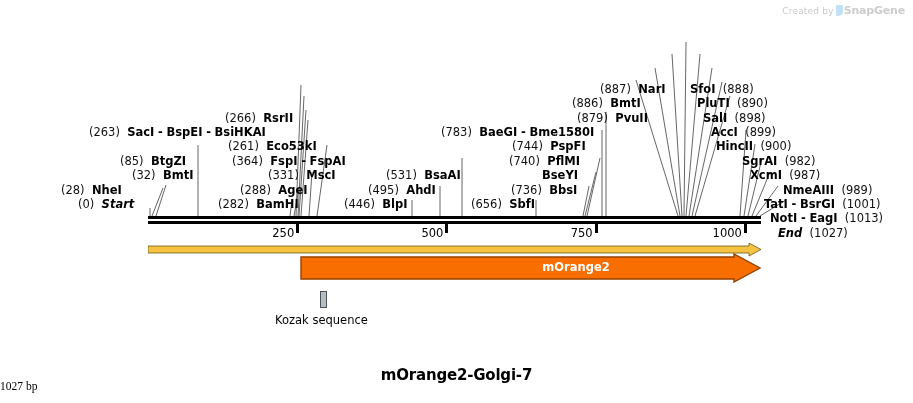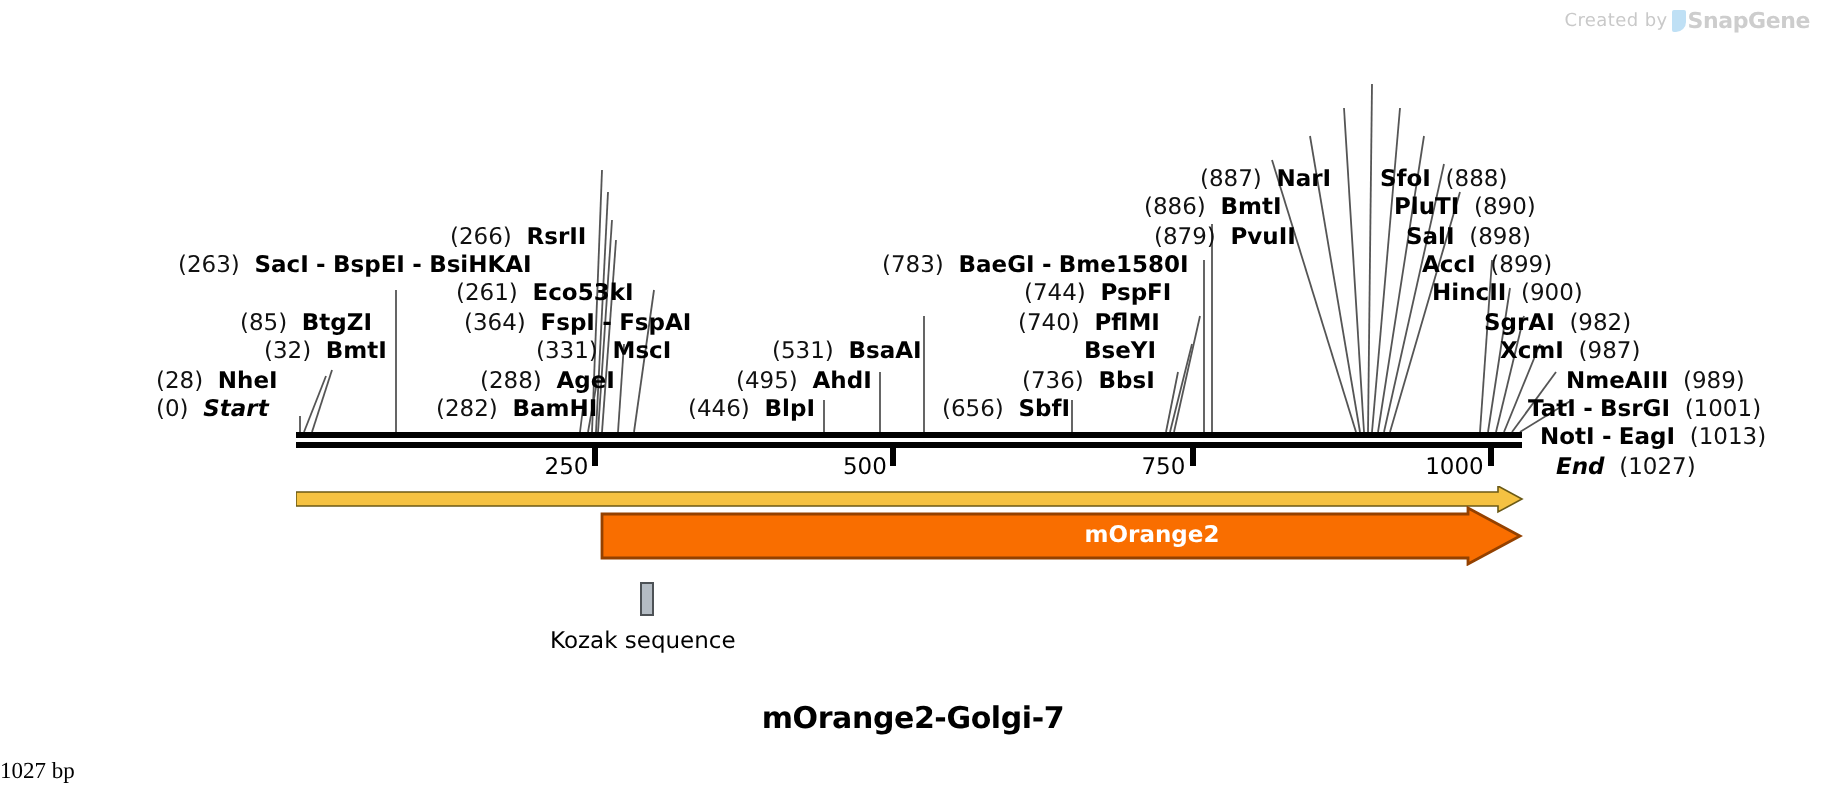--- a/index.html
+++ b/index.html
@@ -88,21 +88,21 @@
   }
   .kozak-label{
     position:absolute;left:275px;top:313px;
     font-size:11.5px;color:#000;
     font-family:"DejaVu Sans","Liberation Sans",sans-serif;
     white-space:nowrap;
   }
 
   
   .title{
-    position:absolute;left:0;top:350px;width:913px;
+    position:absolute;left:0;top:366px;width:913px;
     text-align:center;
     font-size:15px;font-weight:bold;color:#000;
     font-family:"DejaVu Sans","Liberation Sans",sans-serif;
     letter-spacing:-.2px;
   }
   .subtitle{
     position:absolute;left:0;top:380px;width:913px;
     text-align:left;
     font-size:11.5px;color:#000;
     font-family:Liberation Serif, serif;
@@ -159,21 +159,21 @@
       <line x1="744" y1="216" x2="755" y2="144"></line>
       <line x1="748" y1="216" x2="762" y2="158"></line>
       <line x1="752" y1="216" x2="770" y2="172"></line>
       <line x1="756" y1="216" x2="778" y2="186"></line>
       <line x1="760" y1="216" x2="786" y2="200"></line>
     </g>
   </svg>
 
   <div id="labels">
       <div class="lbl" style="left: 78px; top: 198px;"><span class="pos">(0)</span>&nbsp; <span class="enz ital">Start</span></div>
-      <div class="lbl" style="left: 78px; top: 183.6px;"><span class="pos">(28)</span>&nbsp; <span class="enz">NheI</span></div>
+      <div class="lbl" style="left: 61px; top: 183.6px;"><span class="pos">(28)</span>&nbsp; <span class="enz">NheI</span></div>
       <div class="lbl" style="left: 84px; top: 169.2px; margin-left: 48px;"><span class="pos">(32)</span>&nbsp; <span class="enz">BmtI</span></div>
       <div class="lbl" style="left: 120px; top: 154.8px;"><span class="pos">(85)</span>&nbsp; <span class="enz">BtgZI</span></div>
       <div class="lbl" style="left: 218px; top: 198px;"><span class="pos">(282)</span>&nbsp; <span class="enz">BamHI</span></div>
       <div class="lbl" style="left: 240px; top: 183.6px;"><span class="pos">(288)</span>&nbsp; <span class="enz">AgeI</span></div>
       <div class="lbl" style="left: 268px; top: 169.2px;"><span class="pos">(331)</span>&nbsp; <span class="enz">MscI</span></div>
       <div class="lbl" style="left: 232px; top: 154.8px;"><span class="pos">(364)</span>&nbsp; <span class="enz">FspI</span> <span class="dash">-</span> <span class="enz">FspAI</span></div>
       <div class="lbl" style="left: 228px; top: 140.4px;"><span class="pos">(261)</span>&nbsp; <span class="enz">Eco53kI</span></div>
       <div class="lbl" style="left: 89px; top: 126px;"><span class="pos">(263)</span>&nbsp; <span class="enz">SacI</span> <span class="dash">-</span> <span class="enz">BspEI</span> <span class="dash">-</span> <span class="enz">BsiHKAI</span></div>
       <div class="lbl" style="left: 225px; top: 111.6px;"><span class="pos">(266)</span>&nbsp; <span class="enz">RsrII</span></div>
       <div class="lbl" style="left: 344px; top: 198px;"><span class="pos">(446)</span>&nbsp; <span class="enz">BlpI</span></div>

